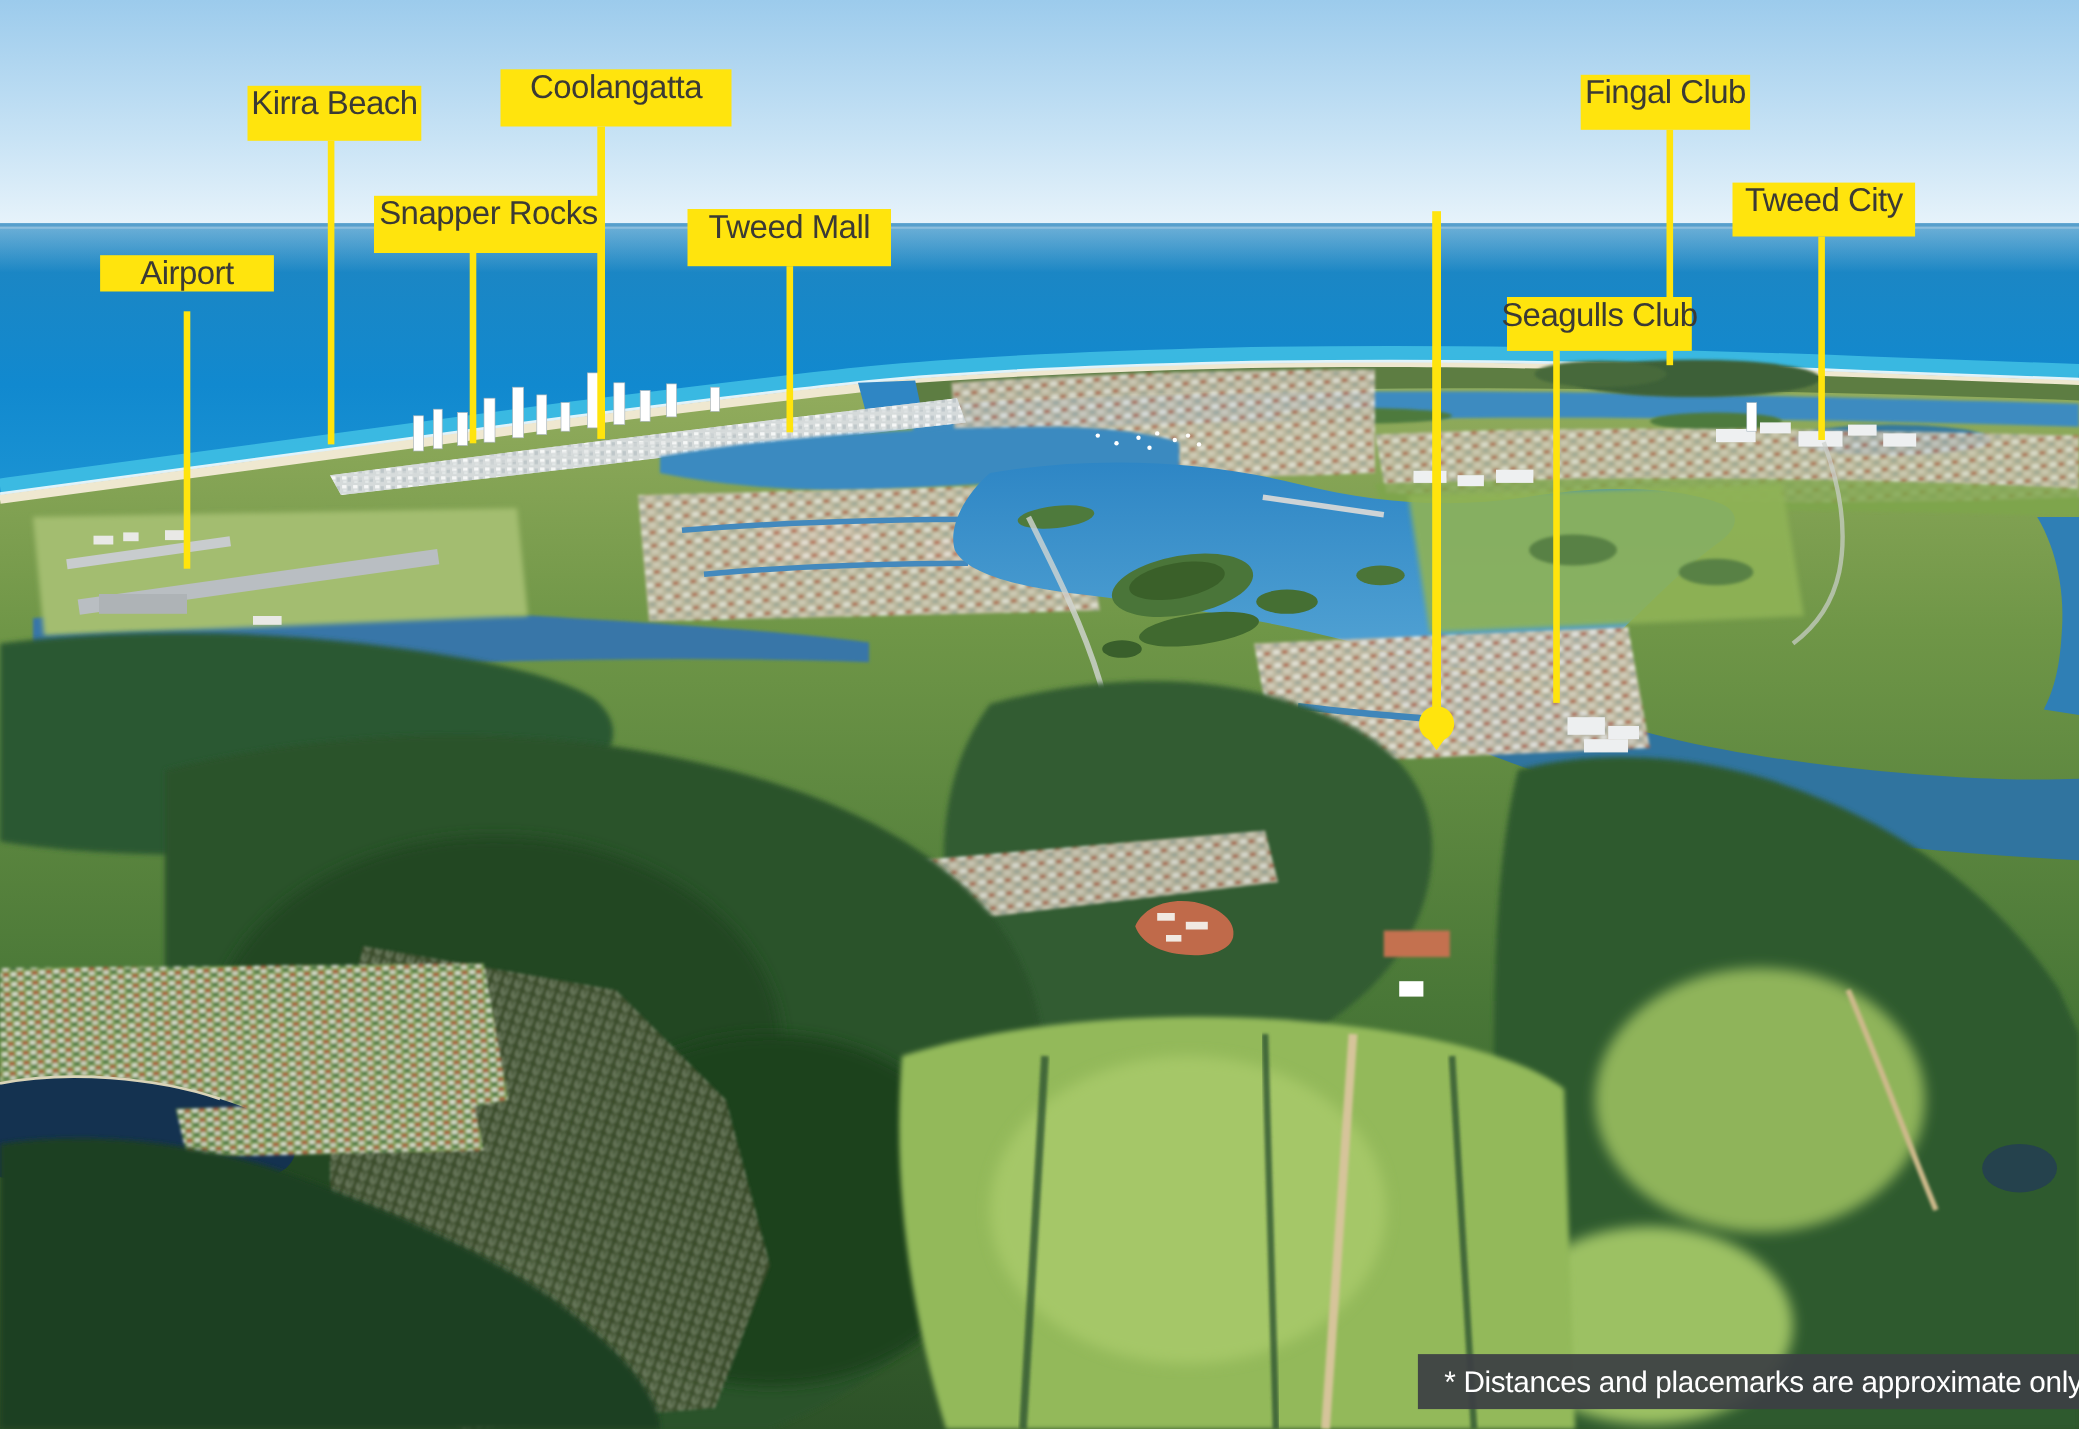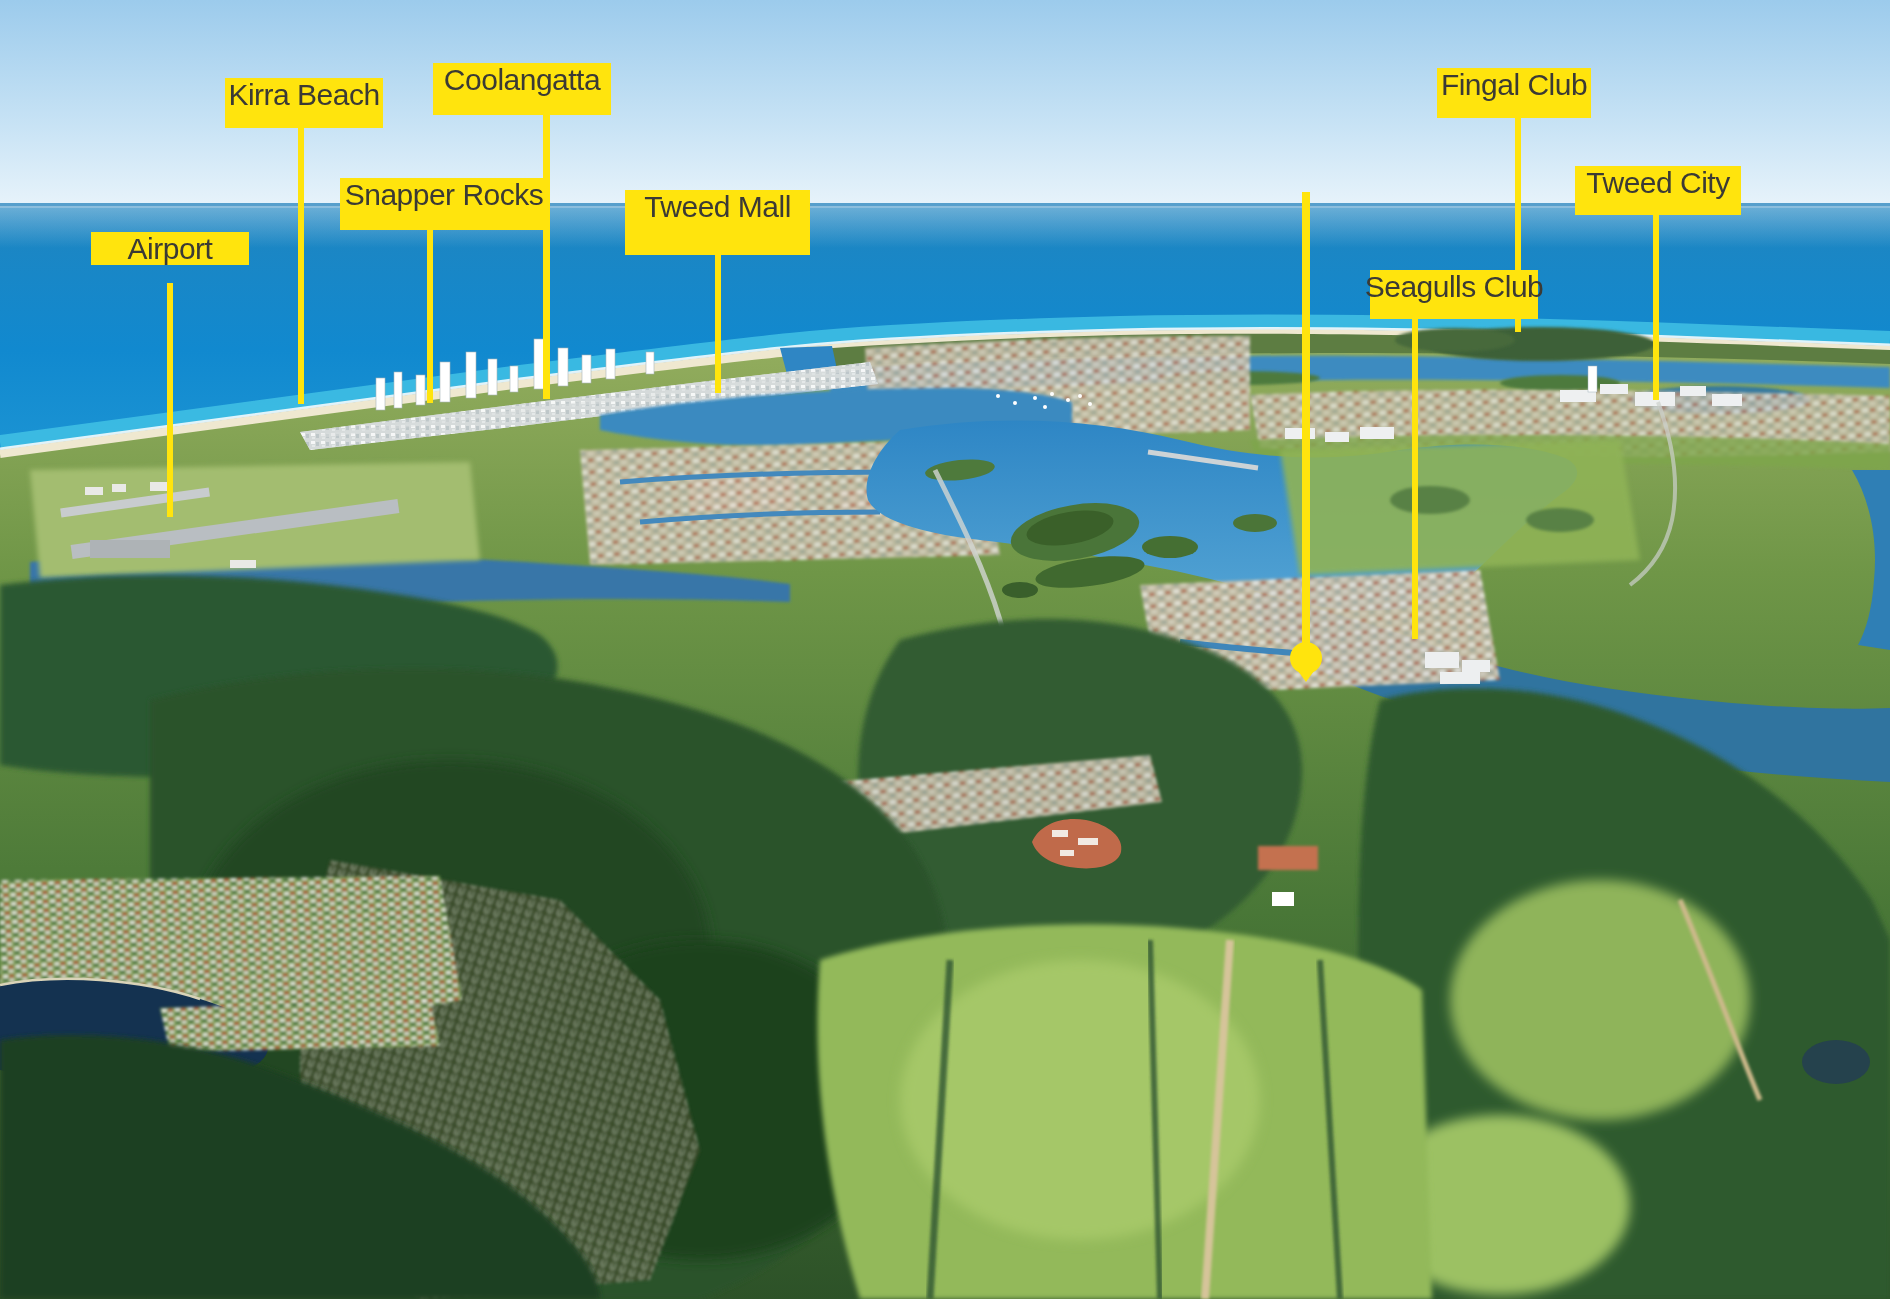--- a/index.html
+++ b/index.html
@@ -331,33 +331,36 @@
 
     <div class="plabel" style="left:91px;top:232px;width:158px;height:33px;">
       <span>Airport</span>
       </div>
     <div class="plabel" style="left:225px;top:78px;width:158px;height:50px;">
       <span>Kirra Beach</span>
       </div>
     <div class="plabel" style="left:340px;top:178px;width:208px;height:52px;">
       <span>Snapper Rocks</span>
       </div>
-    <div class="plabel" style="left:433px;top:63px;width:178px;height:52px;">
+    <div class="plabel" style="left:455px;top:63px;width:210px;height:52px;">
       <span>Coolangatta</span>
       </div>
-    <div class="plabel" style="left:625px;top:190px;width:185px;height:65px;">
+    <div class="plabel" style="left:625px;top:190px;width:185px;height:52px;">
       <span>Tweed Mall</span>
       </div>
     <div class="plabel" style="left:1334px;top:270px;width:168px;height:49px;margin-left:36px;">
       <span>Seagulls Club</span>
       </div>
     <div class="plabel" style="left:1437px;top:68px;width:154px;height:50px;">
       <span>Fingal Club</span>
       </div>
     <div class="plabel" style="left:1575px;top:166px;width:166px;height:49px;">
       <span>Tweed City</span>
       </div>
 
 
     <div class="dot"></div>
 
+    <div class="disclaimer">
+      <span>* Distances and placemarks are approximate only</span>
+    </div>
   </div>
 </div>
 
 </body></html>

